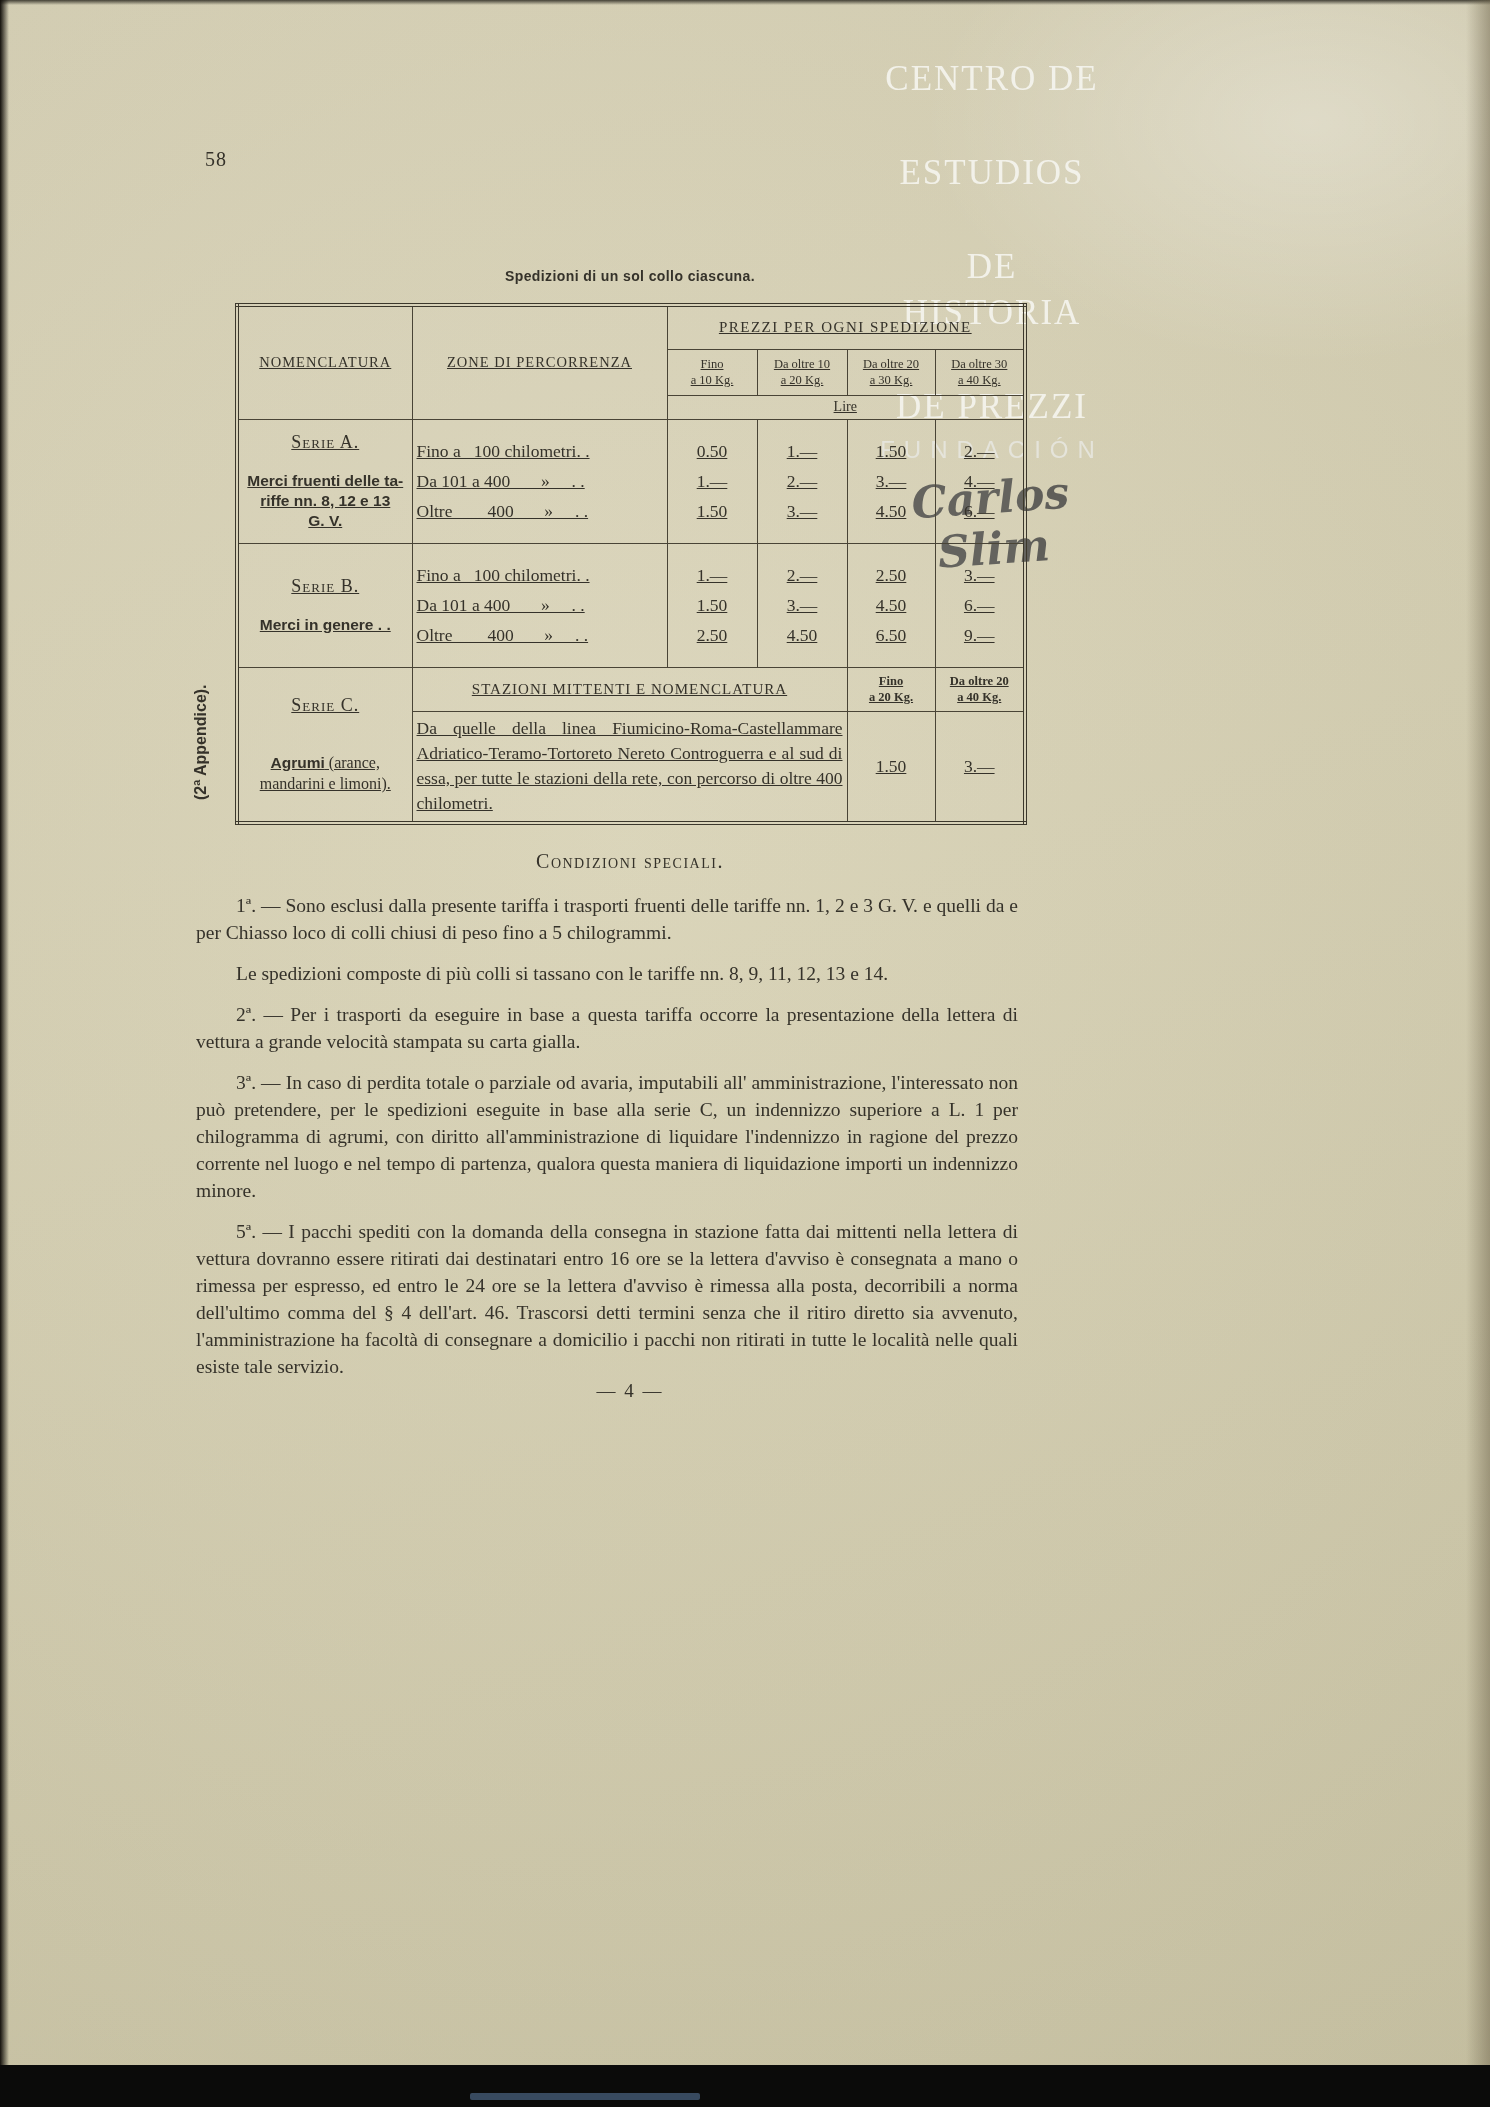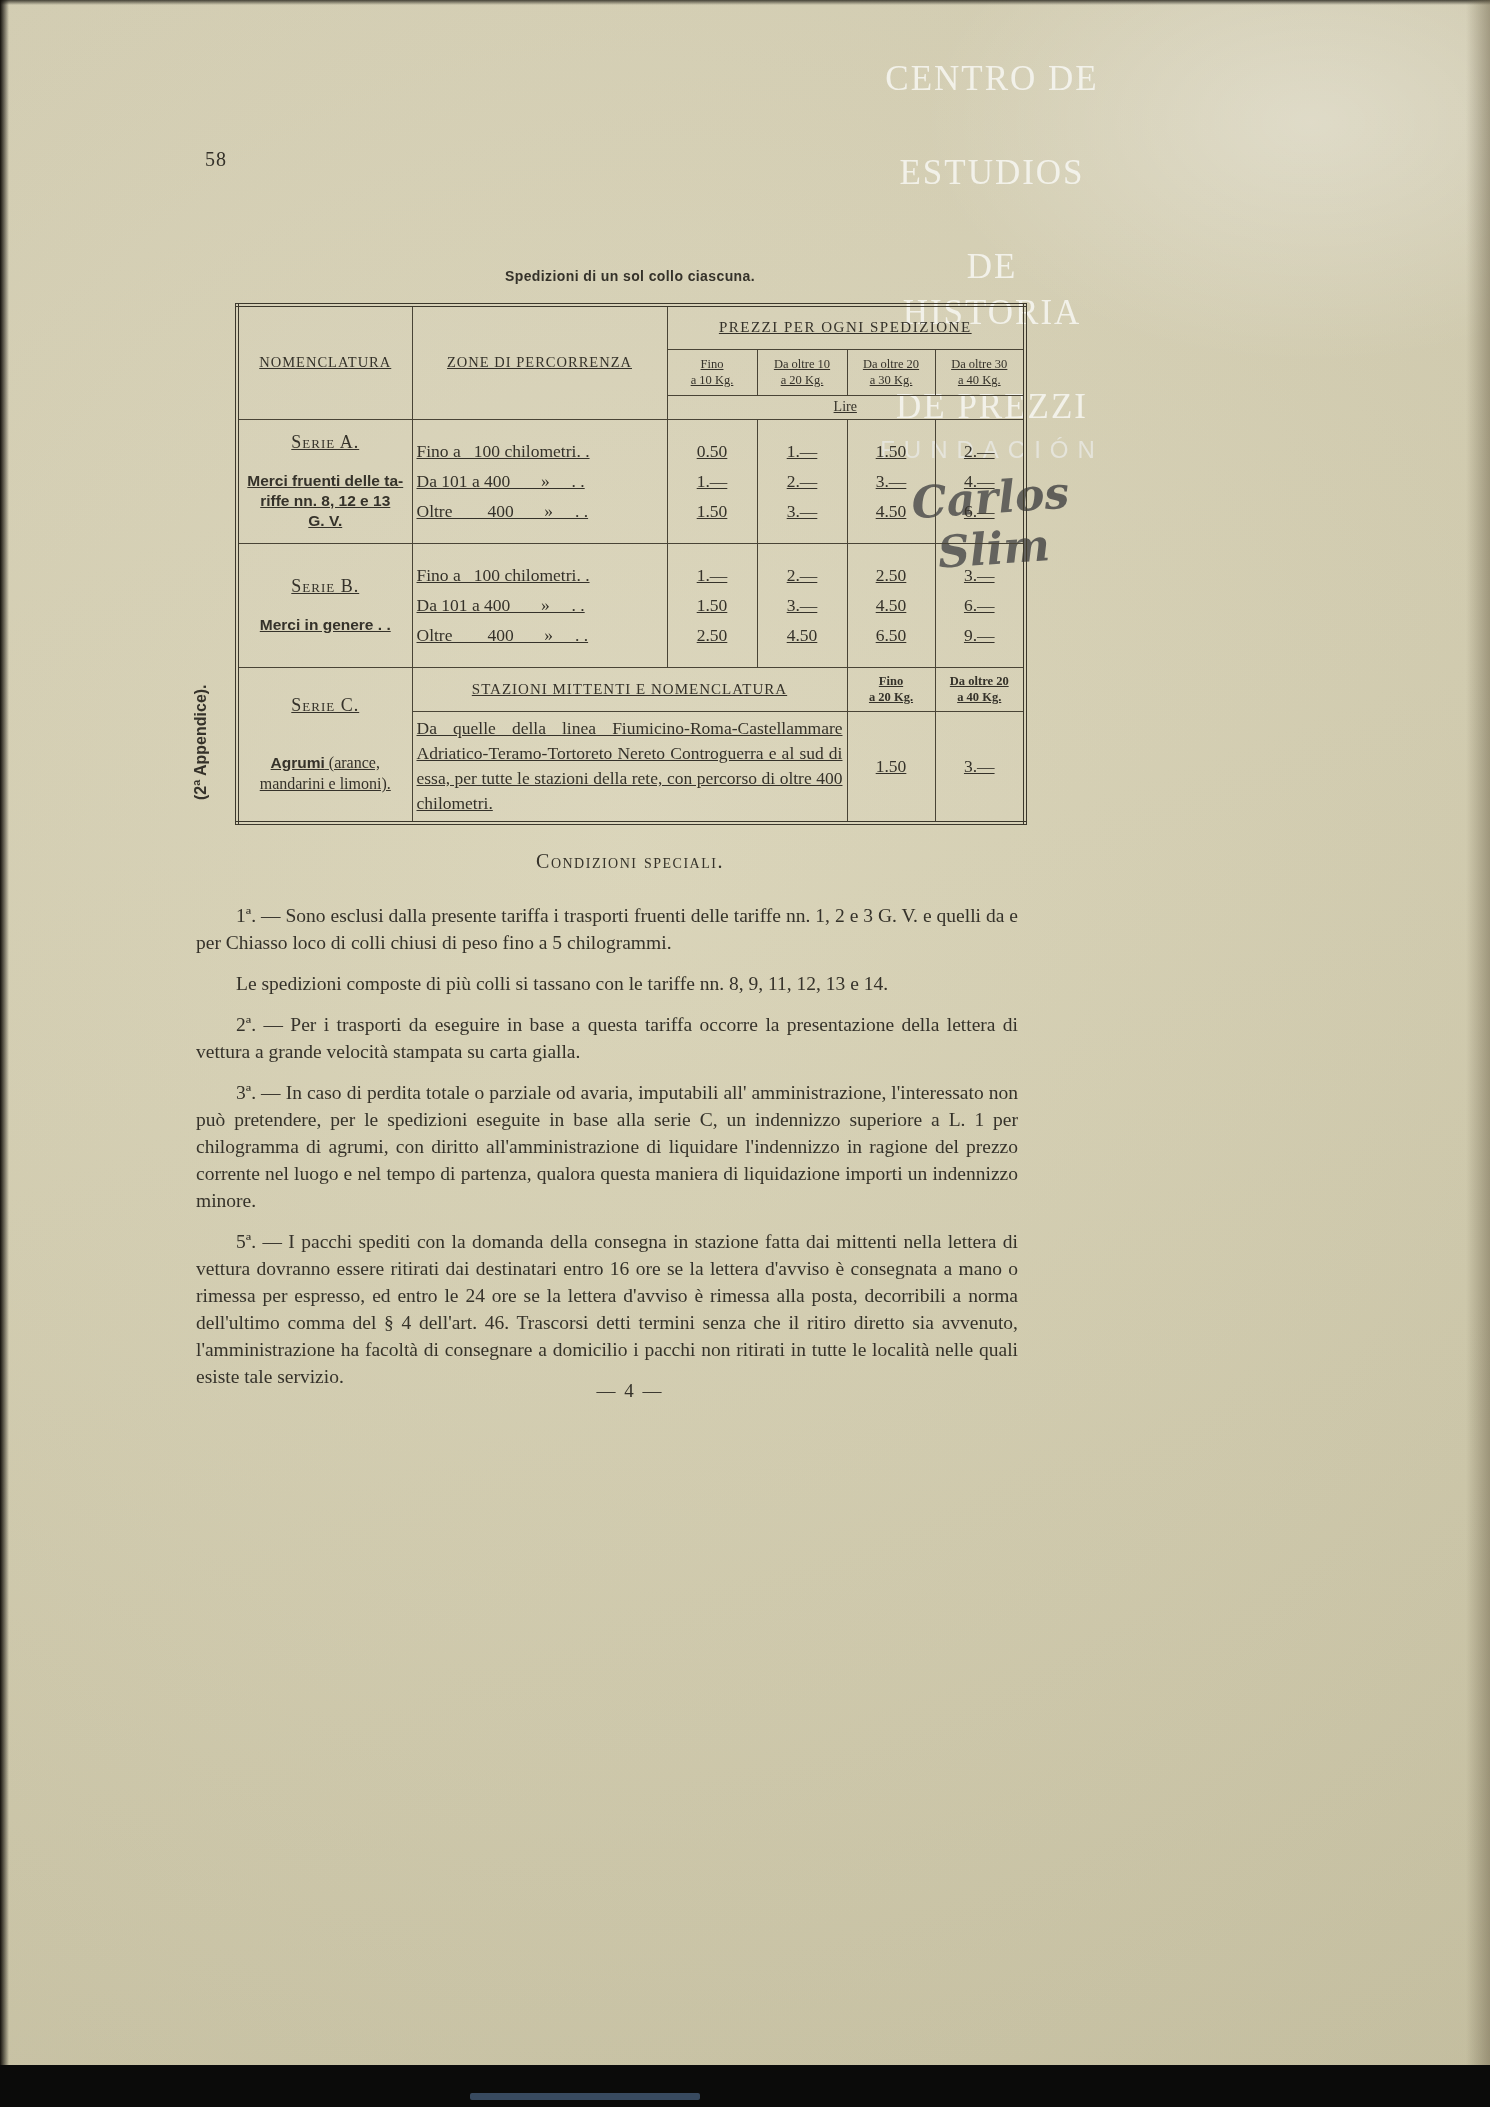--- a/index.html
+++ b/index.html
@@ -110,21 +110,21 @@
 
   
   .cond-heading {
     position: absolute; left: 235px; top: 850px; width: 790px;
     text-align: center; font-variant: small-caps; font-size: 20px; letter-spacing: 1.5px;
   }
   .conditions {
     position: absolute; left: 196px; top: 892px; width: 822px;
     font-size: 19.5px; line-height: 27px; text-align: justify;
   }
-  .conditions p { margin: 10px 0 14px 0; text-indent: 40px; }
+  .conditions p { margin: 0 0 14px 0; text-indent: 40px; }
   .page-footer {
     position: absolute; left: 235px; top: 1380px; width: 790px;
     text-align: center; font-size: 19px; letter-spacing: 2px;
   }
 </style>
 </head>
 <body>
 
 <div class="page">
   <div class="paper-shade"></div>

